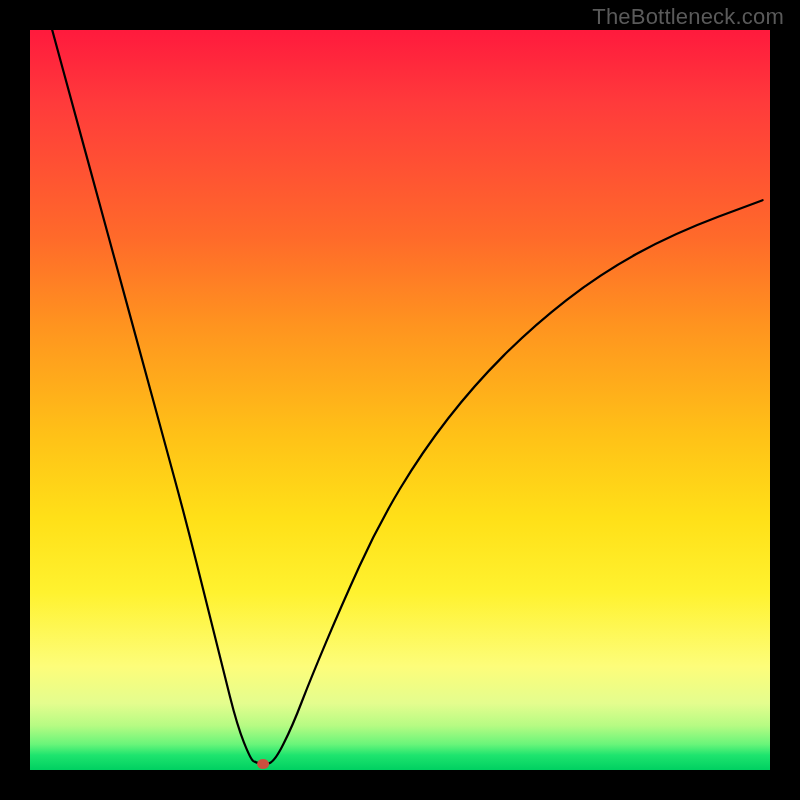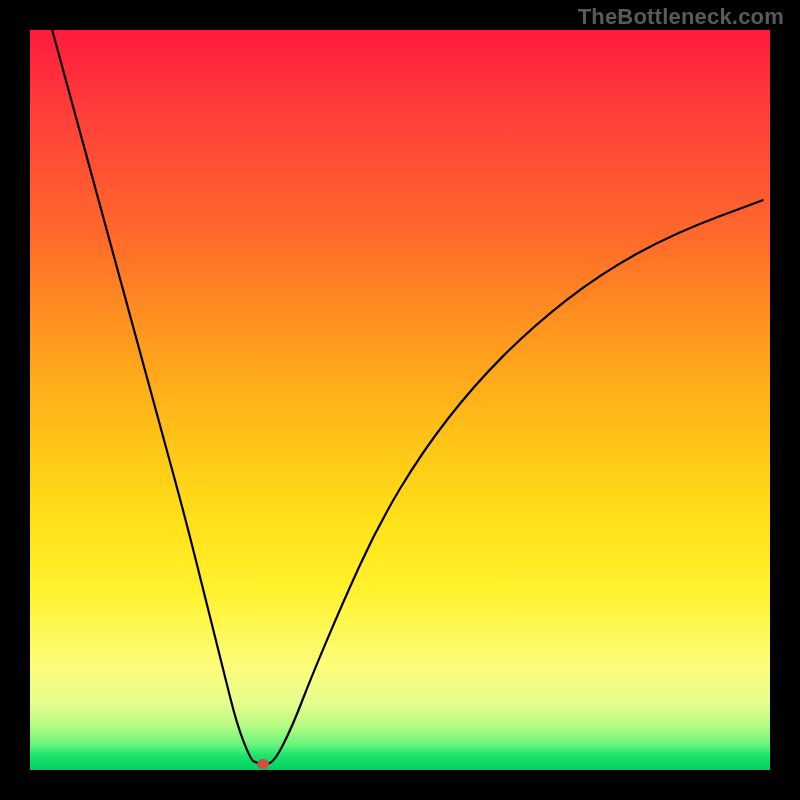--- a/index.html
+++ b/index.html
@@ -16,21 +16,21 @@
     width: 800px;
     height: 800px;
     background: #000;
   }
   .watermark {
     position: absolute;
     top: 4px;
     right: 16px;
     color: #5a5a5a;
     font-size: 22px;
-    font-weight: 700;
+    font-weight: 400;
     letter-spacing: 0.2px;
     z-index: 20;
   }
   .plot-area {
     position: absolute;
     left: 30px;
     top: 30px;
     width: 740px;
     height: 740px;
     overflow: hidden;

